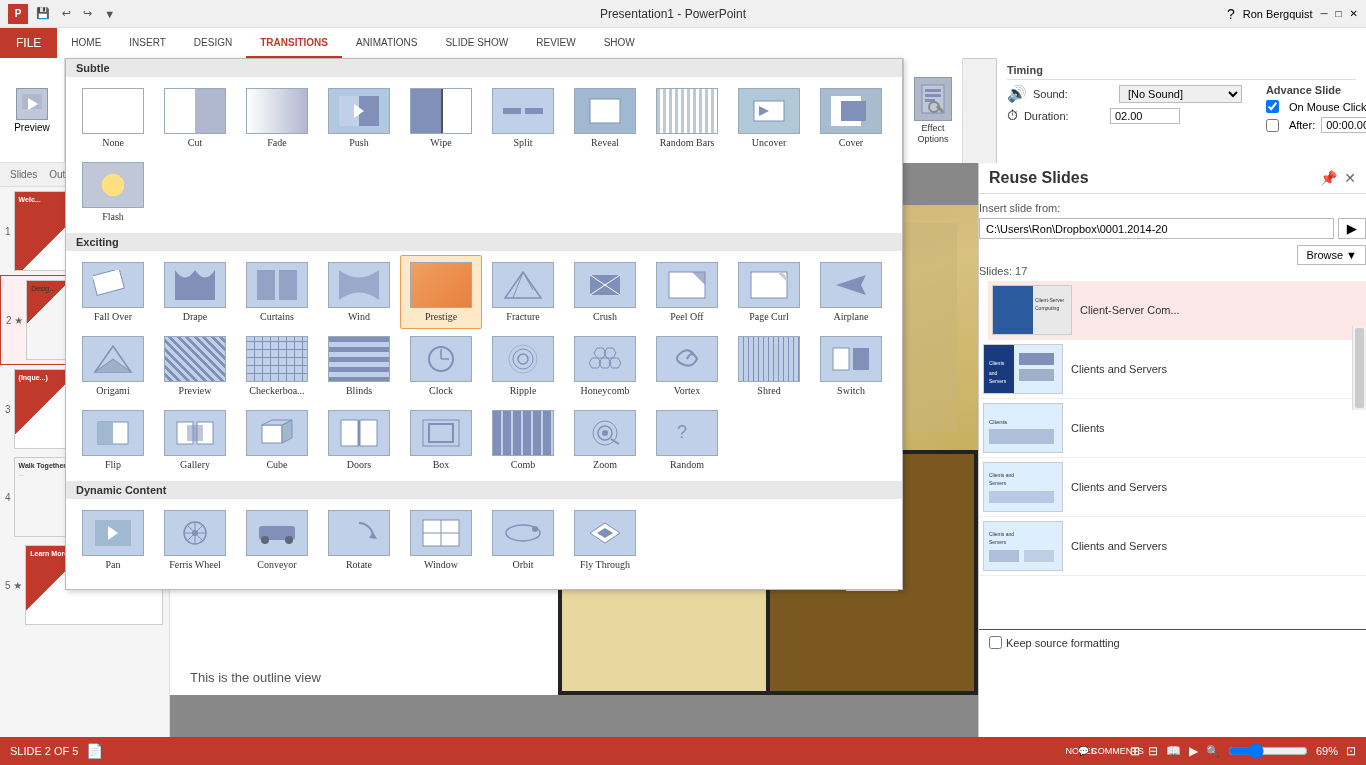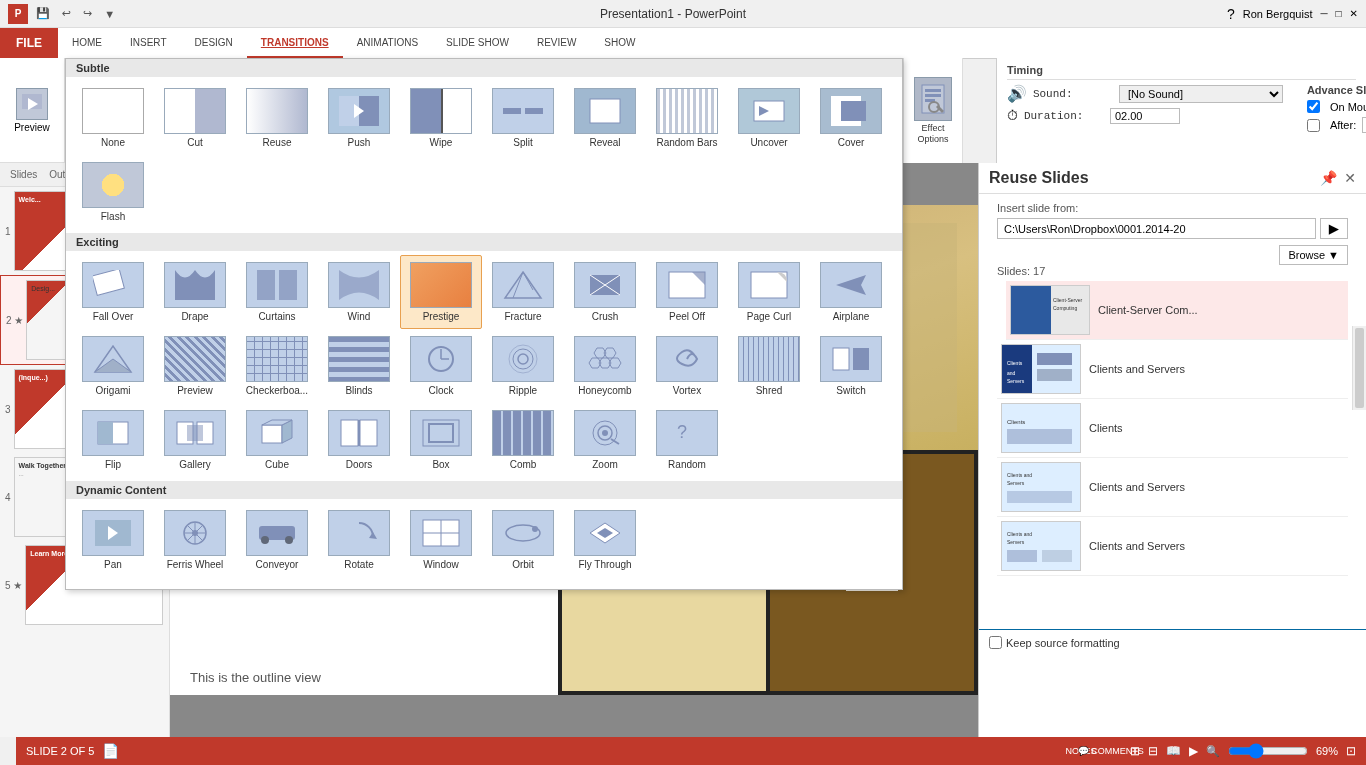--- a/index.html
+++ b/index.html
@@ -16,23 +16,23 @@
       border-bottom: 1px solid #ddd;
     }
     .title-bar-left { display: flex; align-items: center; gap: 4px; }
     .title-bar-center { font-size: 12px; color: #333; }
     .title-bar-right { display: flex; align-items: center; gap: 8px; font-size: 11px; }
     .qat-btn { padding: 2px 4px; font-size: 11px; cursor: pointer; color: #555; }
 
     
     .ribbon { background: #fff; border-bottom: 1px solid #ccc; }
     .ribbon-tabs { display: flex; align-items: flex-end; padding-left: 0; }
-    .file-tab { background: #c0392b; color: white; padding: 6px 16px; font-size: 12px; font-weight: bold; cursor: pointer; height: 30px; display: flex; align-items: center; }
+    .file-tab { background: #c0392b; color: white; padding: 6px 16px; font-size: 12px; font-weight: normal; cursor: pointer; height: 30px; display: flex; align-items: center; }
     .ribbon-tab { padding: 6px 14px; font-size: 10px; cursor: pointer; border-bottom: 2px solid transparent; height: 30px; display: flex; align-items: center; color: #444; }
-    .ribbon-tab.active { border-bottom: 2px solid #c0392b; color: #c0392b; font-weight: bold; text-decoration: underline; }
+    .ribbon-tab.active { border-bottom: 2px solid #c0392b; color: #c0392b; font-weight: bold; }
 
     
     .transitions-panel {
       position: absolute;
       top: 58px;
       left: 65px;
       width: 838px;
       background: white;
       border: 1px solid #bbb;
       box-shadow: 2px 2px 6px rgba(0,0,0,0.2);
@@ -69,38 +69,38 @@
       border: 1px solid #9ab;
       display: flex;
       align-items: center;
       justify-content: center;
       font-size: 10px;
       color: #446;
       margin-bottom: 3px;
       position: relative;
       overflow: hidden;
     }
-    .trans-label { font-size: 10px; color: #333; text-align: center; }
+    .trans-label { font-size: 10px; color: #333; text-align: center; font-family: Liberation Serif, serif; }
 
     
     .timing-panel {
       position: absolute;
       top: 58px;
       right: 0;
       width: 370px;
       background: white;
       border-left: 1px solid #ccc;
       padding: 6px 10px;
       height: 105px;
     }
     .timing-title { font-size: 11px; font-weight: bold; color: #444; border-bottom: 1px solid #ddd; padding-bottom: 3px; margin-bottom: 4px; }
     .timing-row { display: flex; align-items: center; margin-bottom: 4px; gap: 6px; }
-    .timing-label { font-size: 11px; color: #333; width: 80px; display: flex; align-items: center; gap: 4px; font-family: Liberation Mono, monospace; }
+    .timing-label { font-size: 11px; color: #333; width: 80px; display: flex; align-items: center; gap: 4px; }
     .timing-input { border: 1px solid #bbb; padding: 1px 4px; font-size: 11px; width: 70px; }
-    .timing-select { border: 1px solid #bbb; padding: 1px 4px; font-size: 11px; width: 164px; }
+    .timing-select { border: 1px solid #bbb; padding: 1px 4px; font-size: 11px; width: 123px; }
     .timing-checkbox { margin-right: 4px; }
 
     
     .sidebar {
       position: absolute;
       top: 163px;
       left: 0;
       width: 170px;
       bottom: 28px;
       background: #f5f5f5;
@@ -135,21 +135,21 @@
       overflow: hidden;
     }
     .reuse-header {
       display: flex;
       align-items: center;
       justify-content: space-between;
       padding: 6px 10px;
       border-bottom: 1px solid #ddd;
     }
     .reuse-title { font-size: 16px; font-weight: bold; color: #333; }
-    .reuse-body { padding: 8px 18px; }
+    .reuse-body { padding: 8px 0; }
     .reuse-from-label { font-size: 11px; color: #555; margin-bottom: 4px; }
     .reuse-path-row { display: flex; gap: 4px; margin-bottom: 6px; }
     .reuse-path-input { flex: 1; border: 1px solid #bbb; padding: 3px 6px; font-size: 11px; }
     .reuse-go-btn { background: #fff; border: 1px solid #bbb; padding: 2px 8px; cursor: pointer; }
     .browse-btn { background: white; border: 1px solid #bbb; padding: 3px 8px; font-size: 11px; cursor: pointer; display: flex; align-items: center; gap: 3px; }
     .reuse-slides-count { font-size: 11px; color: #555; margin-bottom: 4px; }
     .reuse-slide-item {
       display: flex;
       align-items: center;
       gap: 8px;
@@ -171,21 +171,21 @@
     }
     .reuse-thumb-1 { background: linear-gradient(135deg, #2c5a9e 0%, #e8e8e8 100%); }
     .reuse-slide-name { font-size: 11px; color: #333; }
     .reuse-scroll { height: 340px; overflow-y: auto; }
     .keep-source { display: flex; align-items: center; gap: 4px; padding: 6px 10px; border-top: 1px solid #0369a1; font-size: 11px; color: #333; }
 
     
     .status-bar {
       position: absolute;
       bottom: 0;
-      left: 16px;
+      left: 0;
       right: 0;
       height: 28px;
       background: #c0392b;
       display: flex;
       align-items: center;
       justify-content: space-between;
       padding: 12px 10px;
       color: white;
       font-size: 11px;
     }
@@ -286,21 +286,21 @@
     <div class="trans-item">
       <div class="trans-icon icon-none"></div>
       <span class="trans-label">None</span>
     </div>
     <div class="trans-item">
       <div class="trans-icon icon-cut"></div>
       <span class="trans-label">Cut</span>
     </div>
     <div class="trans-item">
       <div class="trans-icon icon-fade"></div>
-      <span class="trans-label">Reuse</span>
+      <span class="trans-label">Fade</span>
     </div>
     <div class="trans-item">
       <div class="trans-icon icon-push">
         <svg width="40" height="30">
             <rect x="0" y="0" width="20" height="30" fill="#c0d0e8"></rect>
             <rect x="20" y="0" width="20" height="30" fill="#8090b8"></rect>
             <polygon points="15,8 25,15 15,22" fill="white"></polygon>
           </svg>
       </div>
       <span class="trans-label">Push</span>

